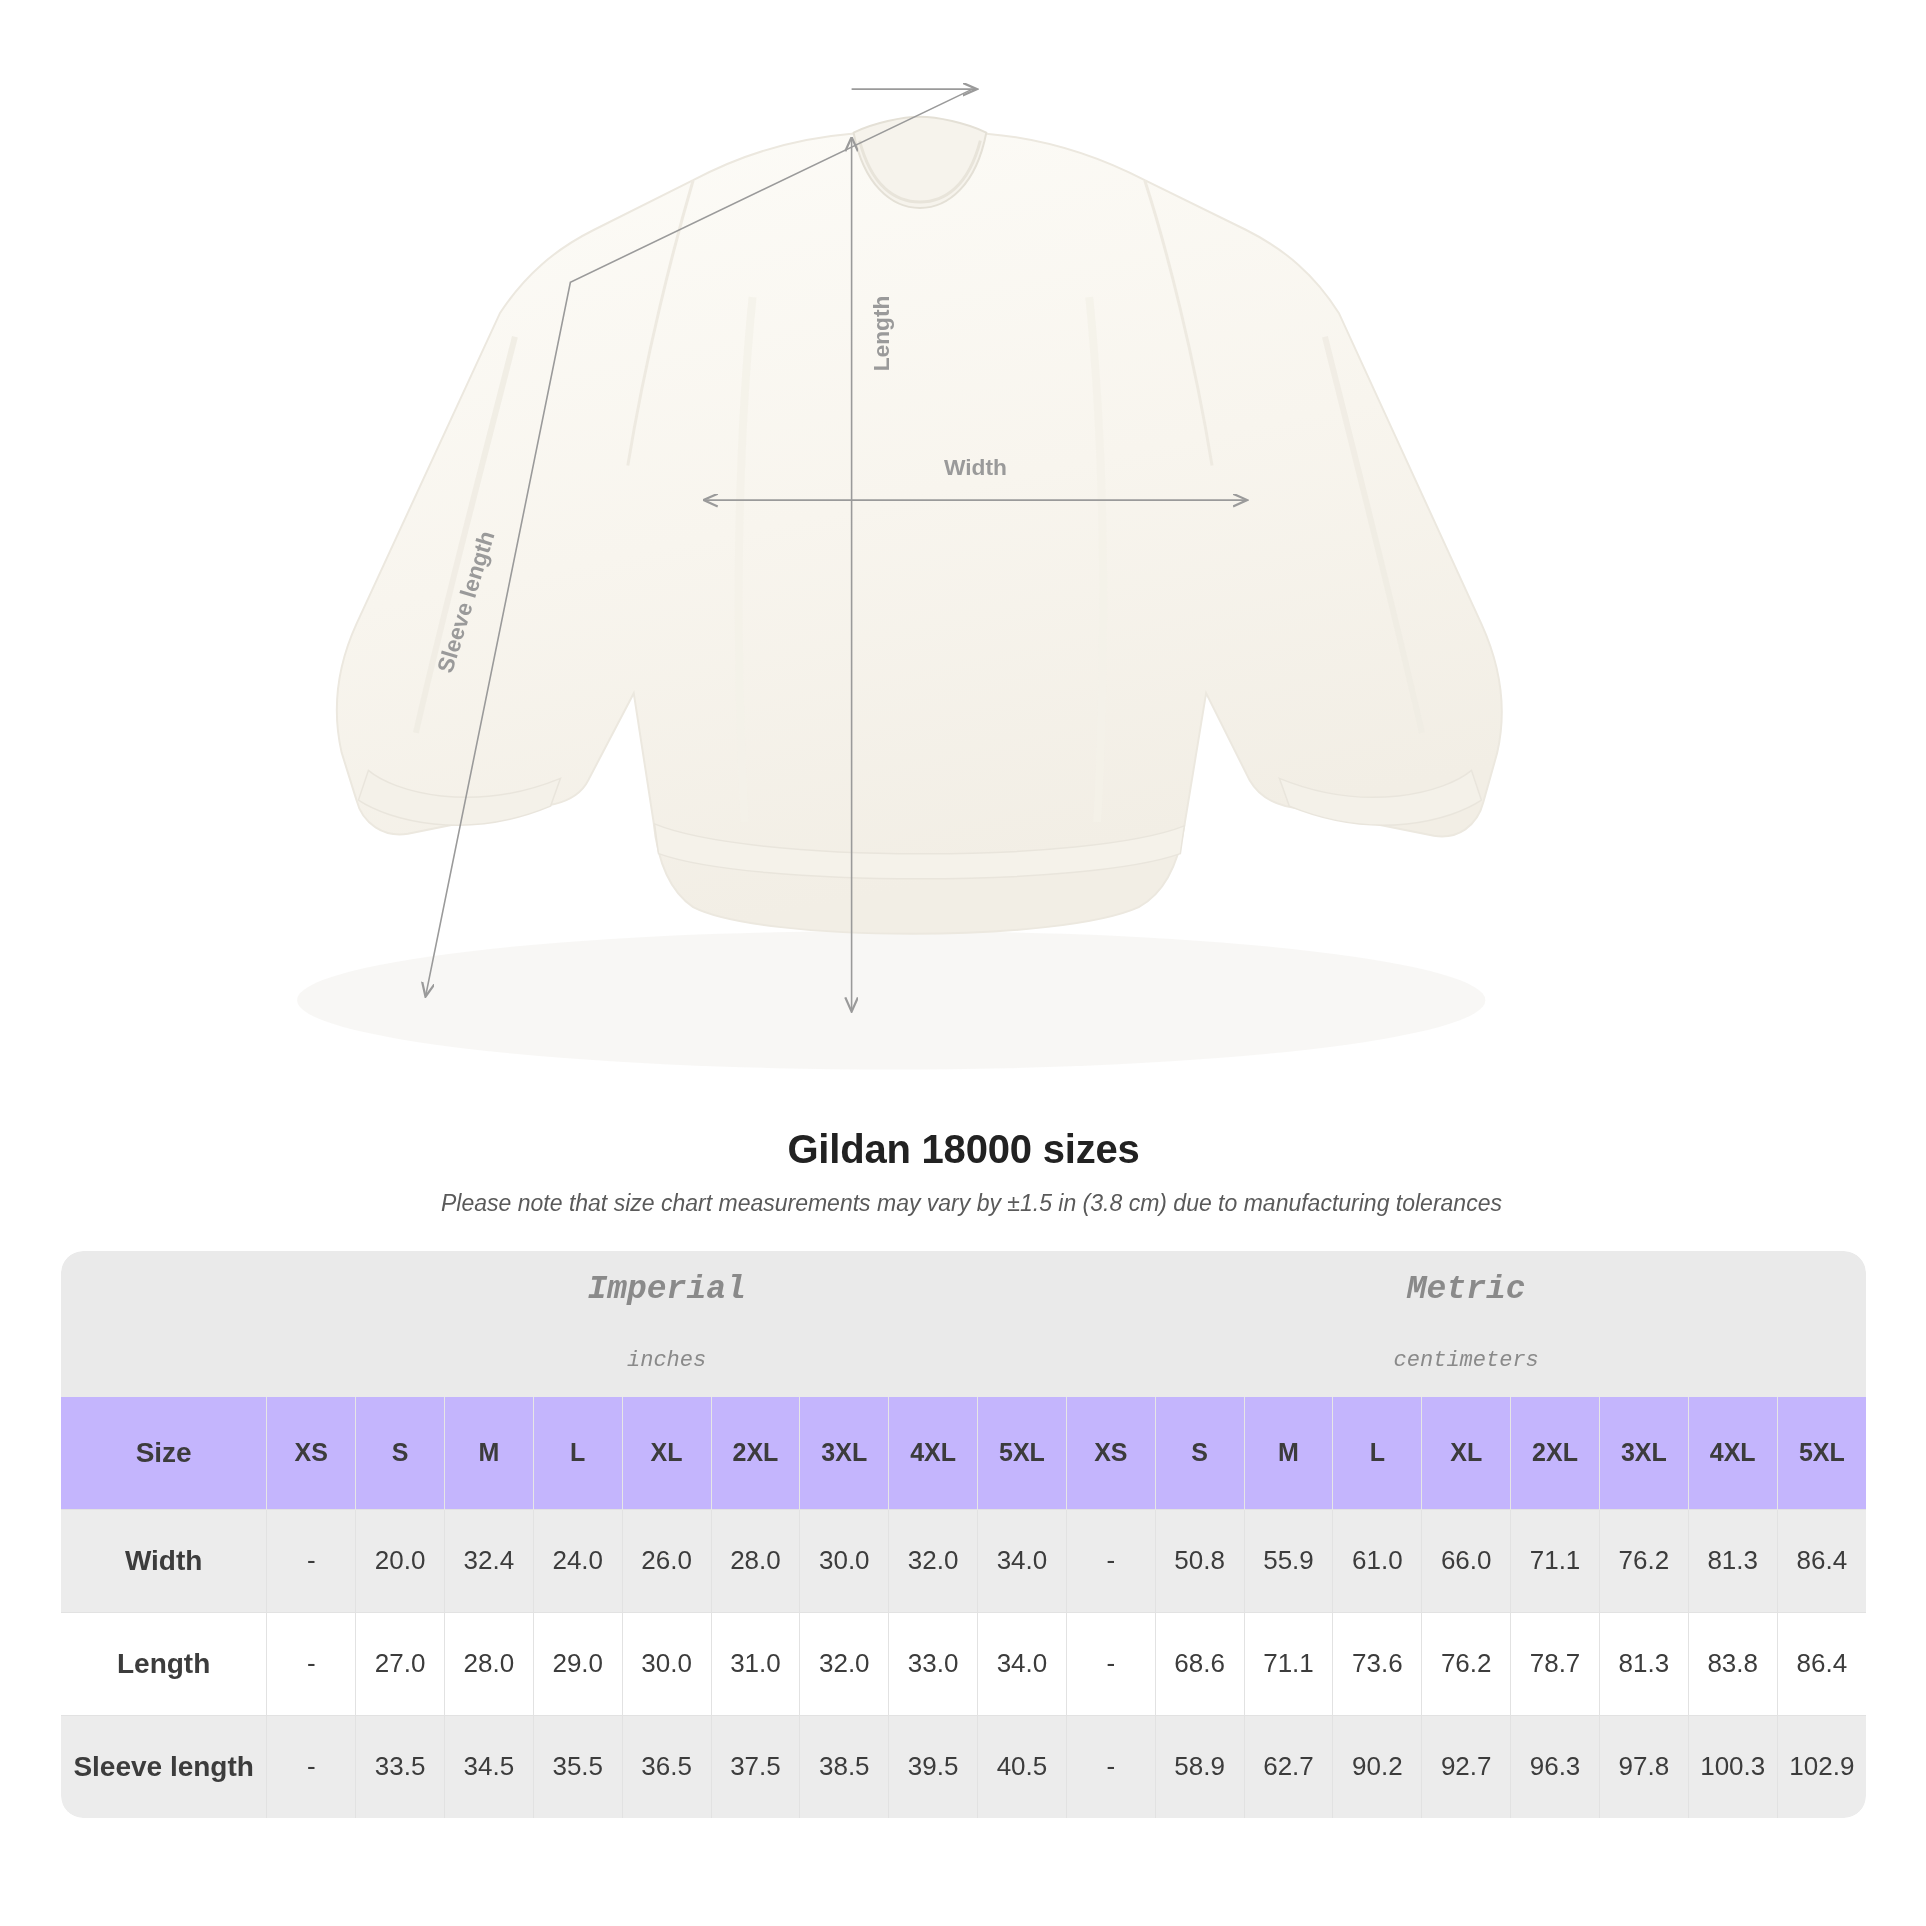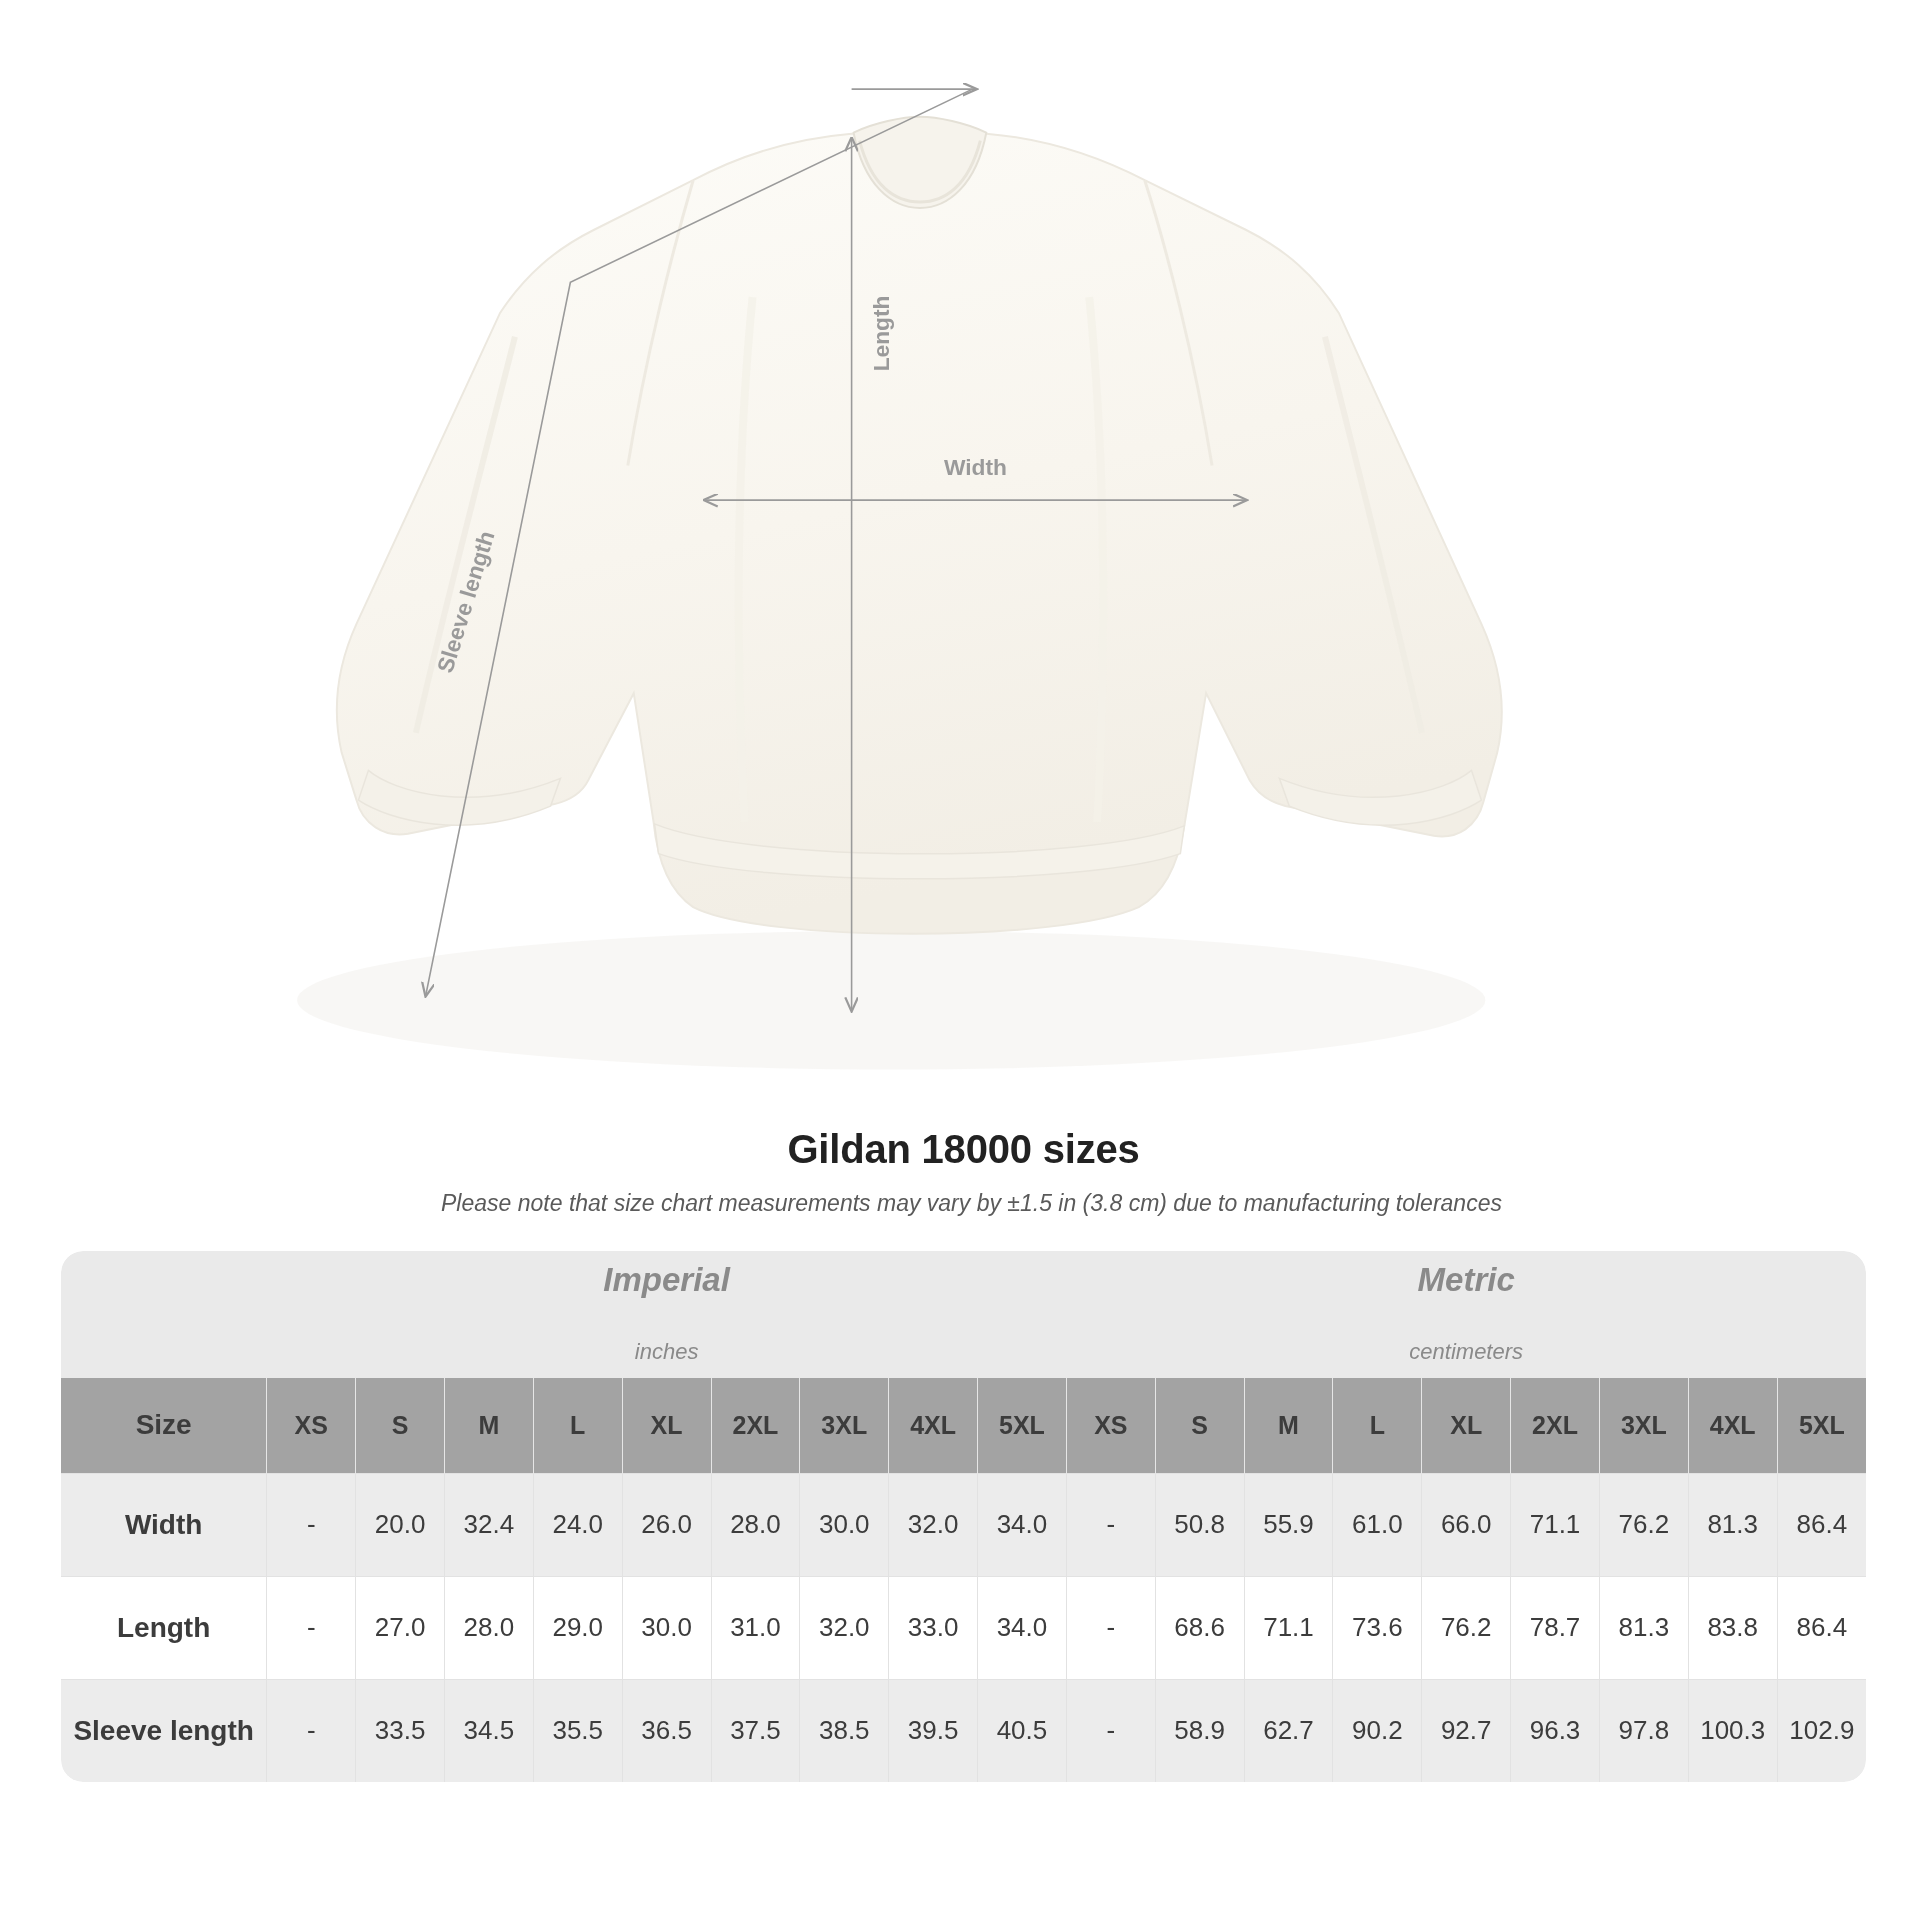--- a/index.html
+++ b/index.html
@@ -58,43 +58,44 @@
   table.size-table td, table.size-table th {
     text-align: center;
     vertical-align: middle;
     font-size: 25px;
     color: #3c3c3c;
     padding: 0;
   }
   
   .unit-row td {
     background: #eaeaea;
-    height: 127px;
+    height: 146px;
     padding-top: 4px;
+    font-family: Liberation Mono, monospace;
   }
   .unit-name {
     font-size: 33px;
     font-weight: bold;
     font-style: italic;
     color: #8a8a8a;
     line-height: 1.15;
   }
   .unit-sub {
     font-size: 22px;
     font-style: italic;
     color: #8a8a8a;
     line-height: 1.5;
     margin-top: 36px;
   }
   .unit-row td.corner { background: #eaeaea; }
 
   
   .size-row td {
-    background: #a3a3a3;
-    height: 95px;
+    background: #c4b5fd;
+    height: 112px;
     font-size: 27px;
     font-weight: bold;
     color: #4a4a4a;
     border-right: 1px solid #e6e6e6;
   }
   .size-row td:last-child { border-right: none; }
   .size-row td.rowlabel {
     font-size: 28px;
     font-weight: bold;
     color: #3c3c3c;

